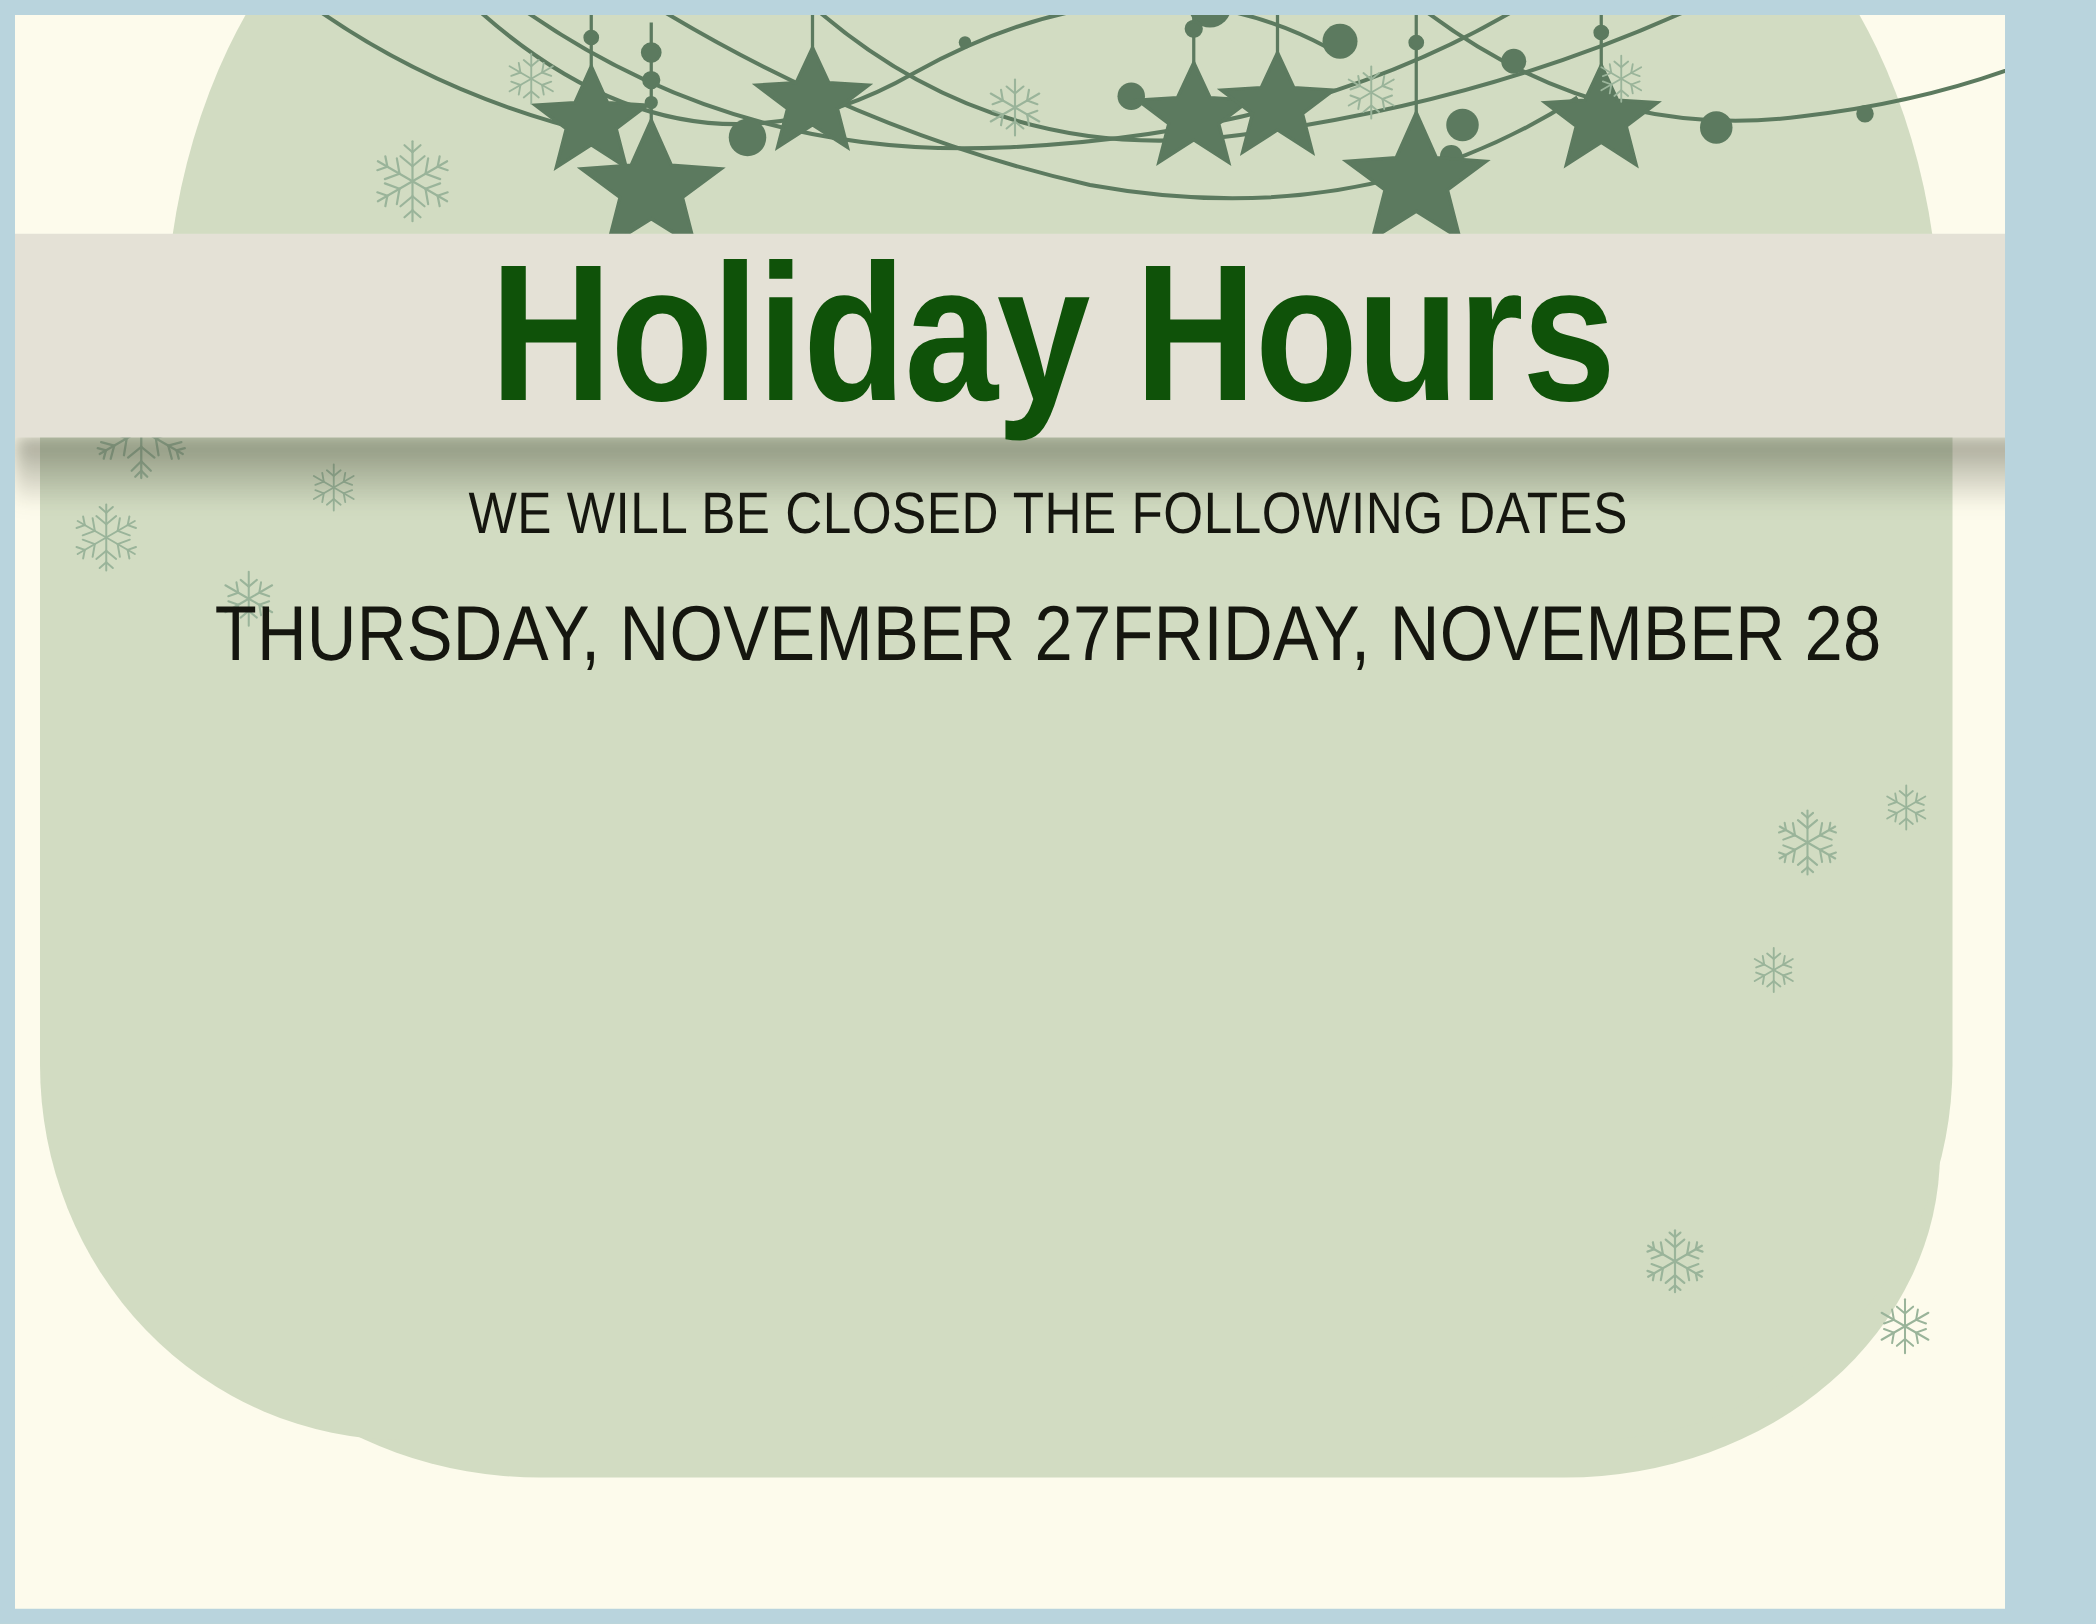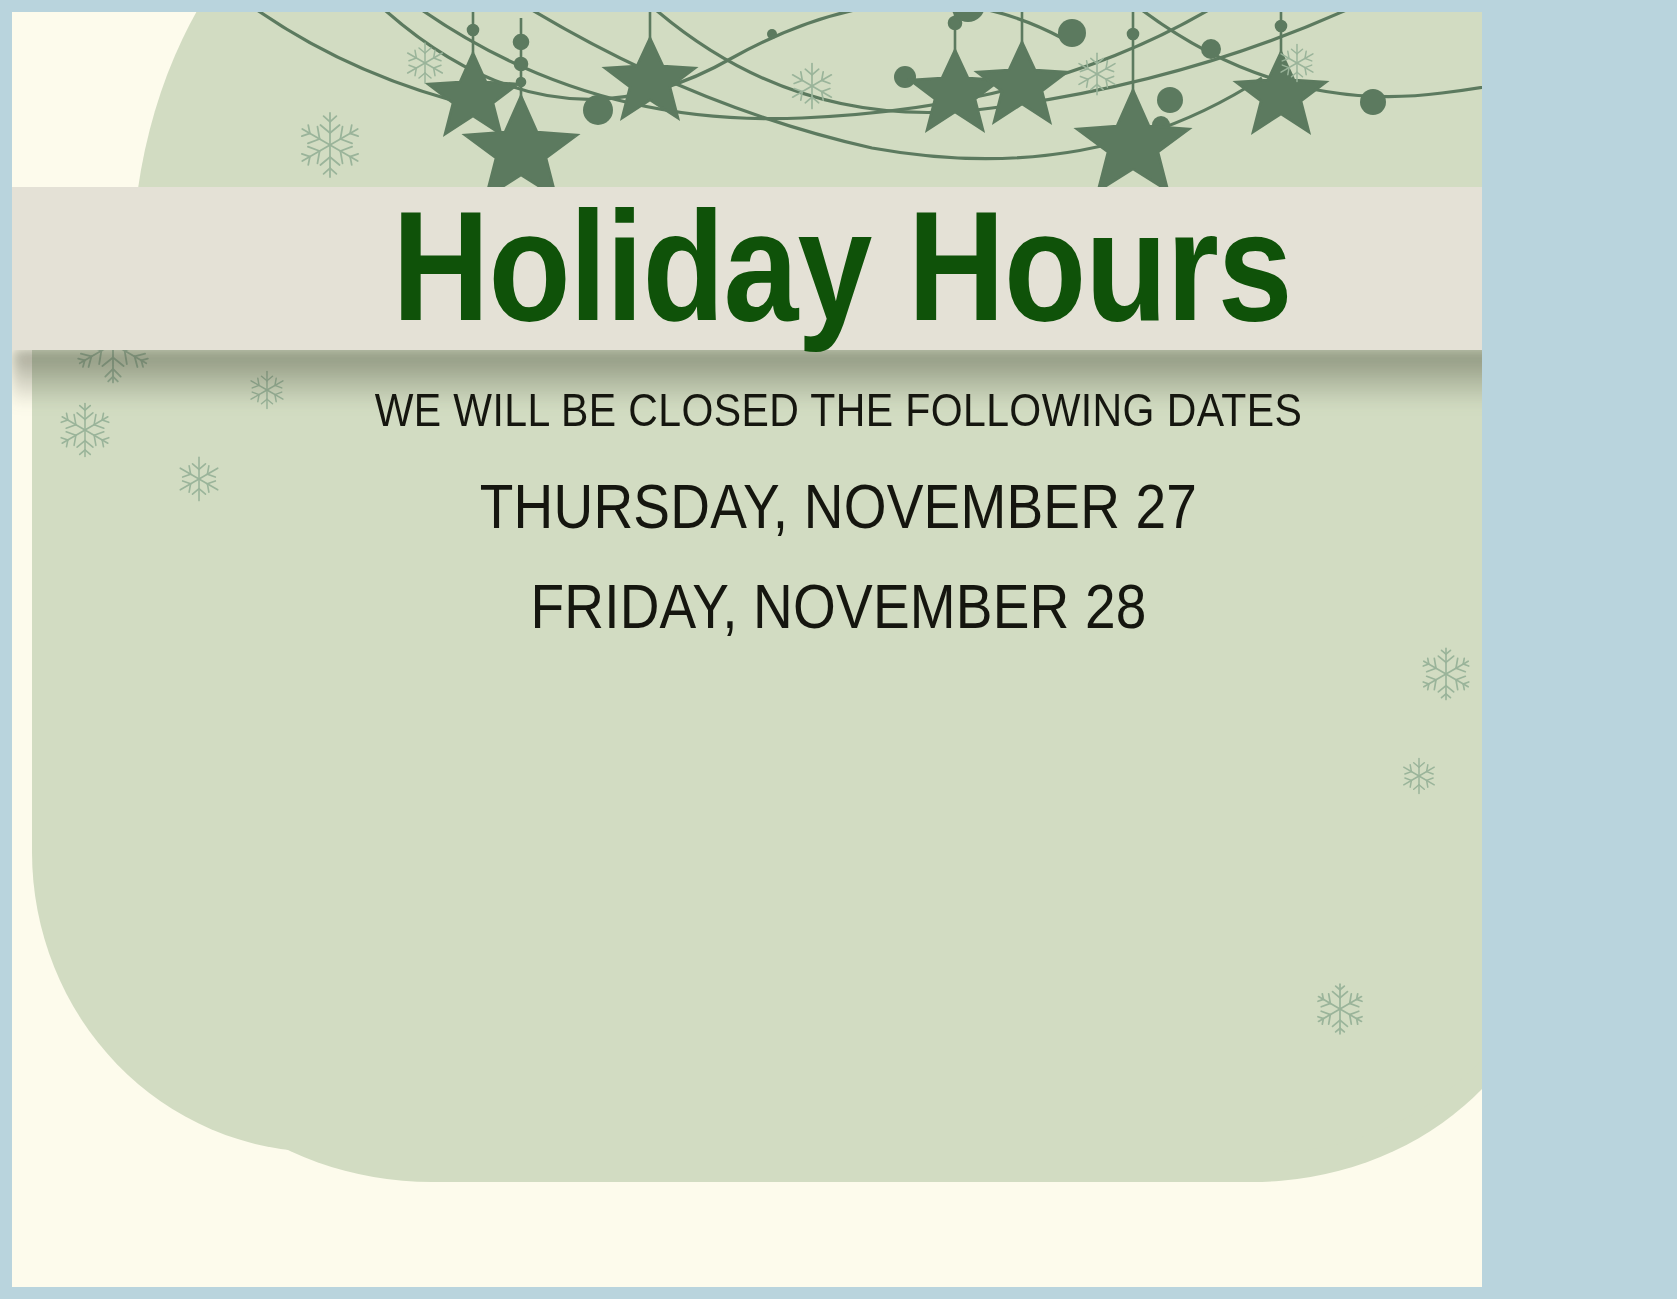--- a/index.html
+++ b/index.html
@@ -8,21 +8,21 @@
     font-family:"Liberation Sans", sans-serif;
     background:#b9d4dd;
   }
   .poster{
     position:relative;width:1677px;height:1299px;
     background:#b9d4dd;overflow:hidden;
   }
   
   .inner{
     position:absolute;left:12px;top:12px;
-    width:1470px;height:1275px;
+    width:1592px;height:1275px;
     background:#fdfbec;overflow:hidden;
   }
   
   .blob{
     position:absolute;
     left:120px;top:-160px;
     width:1420px;height:1330px;
     background:#d2dcc2;
     border-radius:300px 300px 300px 300px / 420px 420px 260px 260px;
   }
@@ -71,21 +71,21 @@
     color:#15160f;
   }
   .subhead{
     font-size:41px;
     letter-spacing:.4px;
     transform:scaleY(1.14);
     transform-origin:center top;
     margin:0 0 44px 0;
     white-space:nowrap;
   }
-  .group{display:flex;flex-direction:column;align-items:center;gap:34px;}
+  .group{display:flex;flex-direction:row;align-items:center;}
   .dateline{
     font-size:55px;
     letter-spacing:.2px;
     line-height:1.04;
     transform:scaleY(1.13);
     transform-origin:center top;
     margin:0;
     white-space:nowrap;
     padding-bottom:9px;
   }

